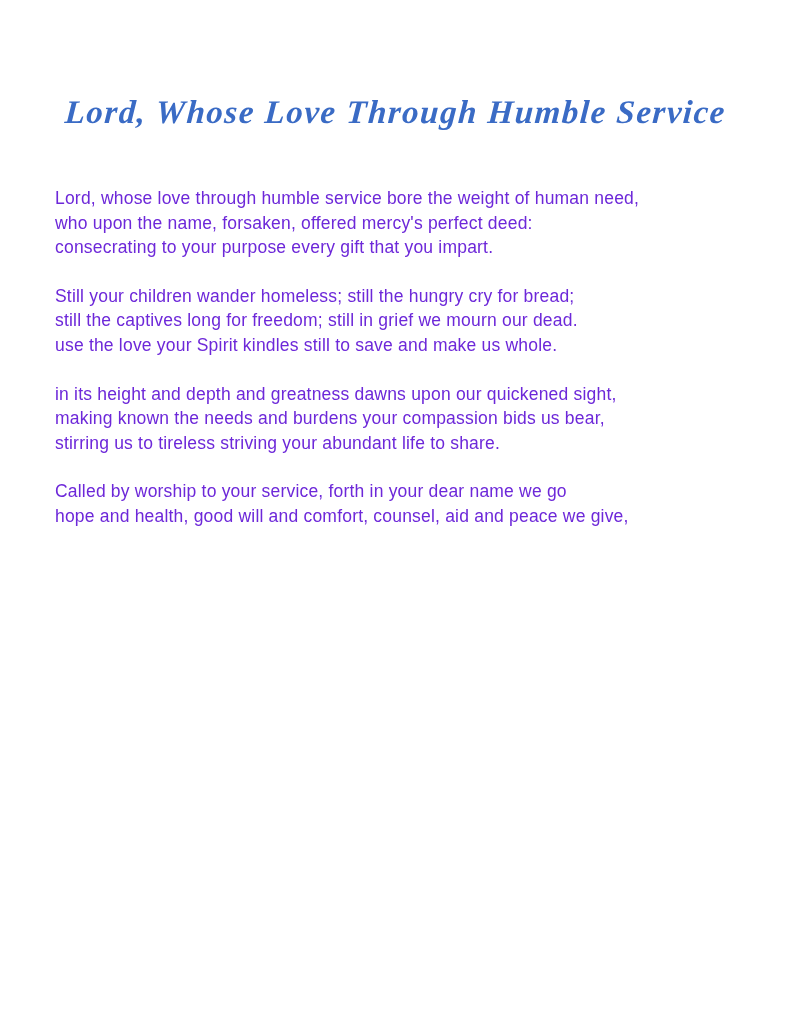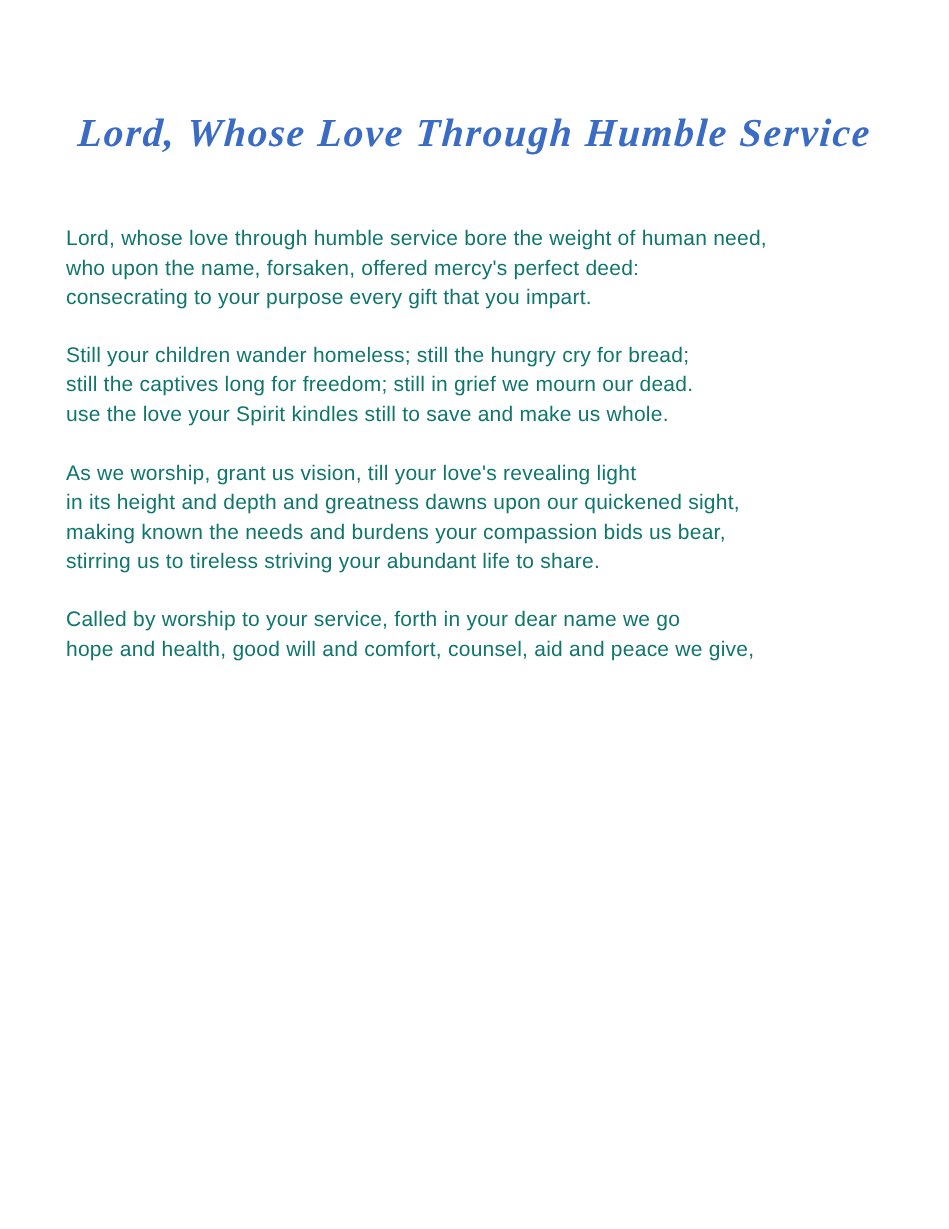--- a/index.html
+++ b/index.html
@@ -26,21 +26,21 @@
     font-style: italic;
     font-weight: 600;
     font-size: 33px;
     letter-spacing: 1.5px;
     transform: skewX(-4deg);
     white-space: nowrap;
   }
   .hymn-body {
     margin-top: 38px;
     padding: 0 55px;
-    color: #0f766e;
+    color: #6d28d9;
     font-size: 17.5px;
     line-height: 24.6px;
     letter-spacing: 0.2px;
   }
   .stanza { margin-bottom: 24px; }
   .stanza:last-child { margin-bottom: 0; }
   .line { white-space: nowrap; }
 </style>
 </head>
 <body>
@@ -57,21 +57,20 @@
       <div class="line">consecrating to your purpose every gift that you impart.</div>
     </div>
 
     <div class="stanza">
       <div class="line">Still your children wander homeless; still the hungry cry for bread;</div>
       <div class="line">still the captives long for freedom; still in grief we mourn our dead.</div>
       <div class="line">use the love your Spirit kindles still to save and make us whole.</div>
     </div>
 
     <div class="stanza">
-      <div class="line">As we worship, grant us vision, till your love's revealing light</div>
       <div class="line">in its height and depth and greatness dawns upon our quickened sight,</div>
       <div class="line">making known the needs and burdens your compassion bids us bear,</div>
       <div class="line">stirring us to tireless striving your abundant life to share.</div>
     </div>
 
     <div class="stanza">
       <div class="line">Called by worship to your service, forth in your dear name we go</div>
       <div class="line">hope and health, good will and comfort, counsel, aid and peace we give,</div>
     </div>
 

